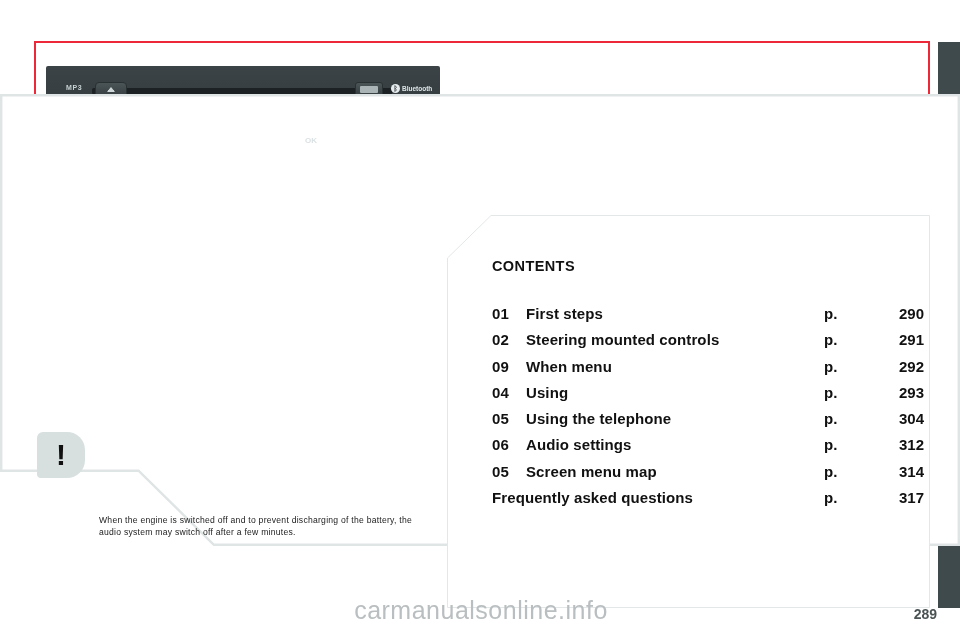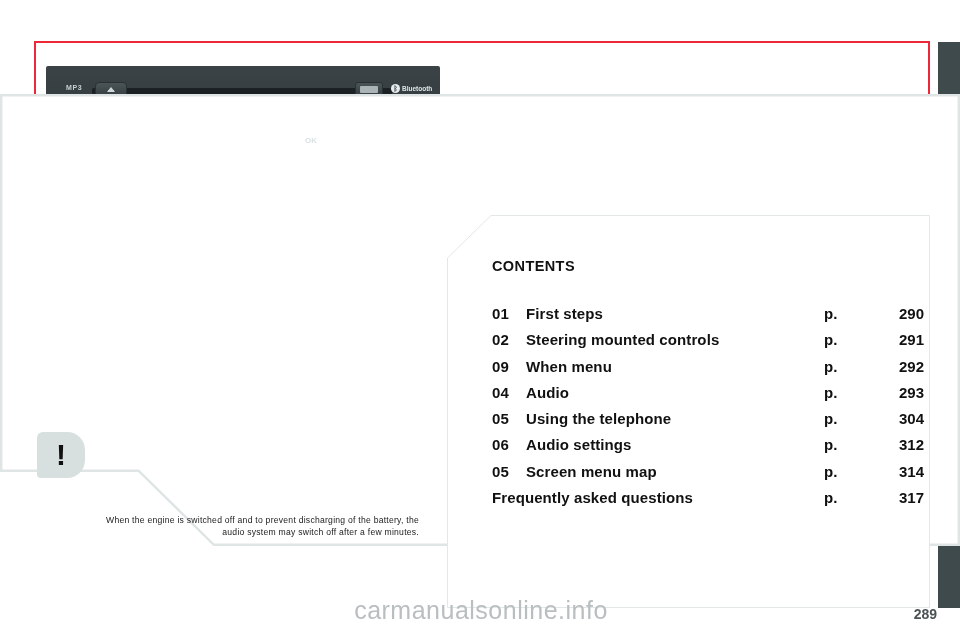--- a/index.html
+++ b/index.html
@@ -108,21 +108,21 @@
   .badge-lock{top:243px;border-radius:18px 18px 18px 4px;}
   .badge-warn{top:432px;border-radius:6px 18px 18px 4px;}
   .warn-mark{color:#111;font-size:30px;font-weight:bold;line-height:1;font-family:"Liberation Sans",sans-serif;}
 
   .body-text{
     position:absolute;left:99px;color:#1b1b1b;font-size:8.6px;line-height:11.5px;
     letter-spacing:.25px;width:320px;font-family:"Liberation Sans",sans-serif;
   }
   .t1{top:312px;}
   .t2{top:474px;}
-  .t3{top:515px;text-align:right;}
+  .t3{top:515px;}
 
   
   .contents-panel{position:absolute;left:447px;top:196px;width:483px;height:412px;}
   .contents-panel svg{display:block;}
 
   .heading{
     position:absolute;left:492px;top:258px;color:#111;font-size:14.5px;font-weight:bold;
     letter-spacing:.4px;
   }
   .title{
@@ -263,21 +263,21 @@
       <span class="toc-page">291</span>
     </div>
     <div class="toc-row">
       <span class="toc-num">09</span>
       <span class="toc-label">When menu</span>
       <span class="toc-p">p.</span>
       <span class="toc-page">292</span>
     </div>
     <div class="toc-row">
       <span class="toc-num">04</span>
-      <span class="toc-label">Audio</span>
+      <span class="toc-label">Using</span>
       <span class="toc-p">p.</span>
       <span class="toc-page">293</span>
     </div>
     <div class="toc-row">
       <span class="toc-num">05</span>
       <span class="toc-label">Using the telephone</span>
       <span class="toc-p">p.</span>
       <span class="toc-page">304</span>
     </div>
     <div class="toc-row">

